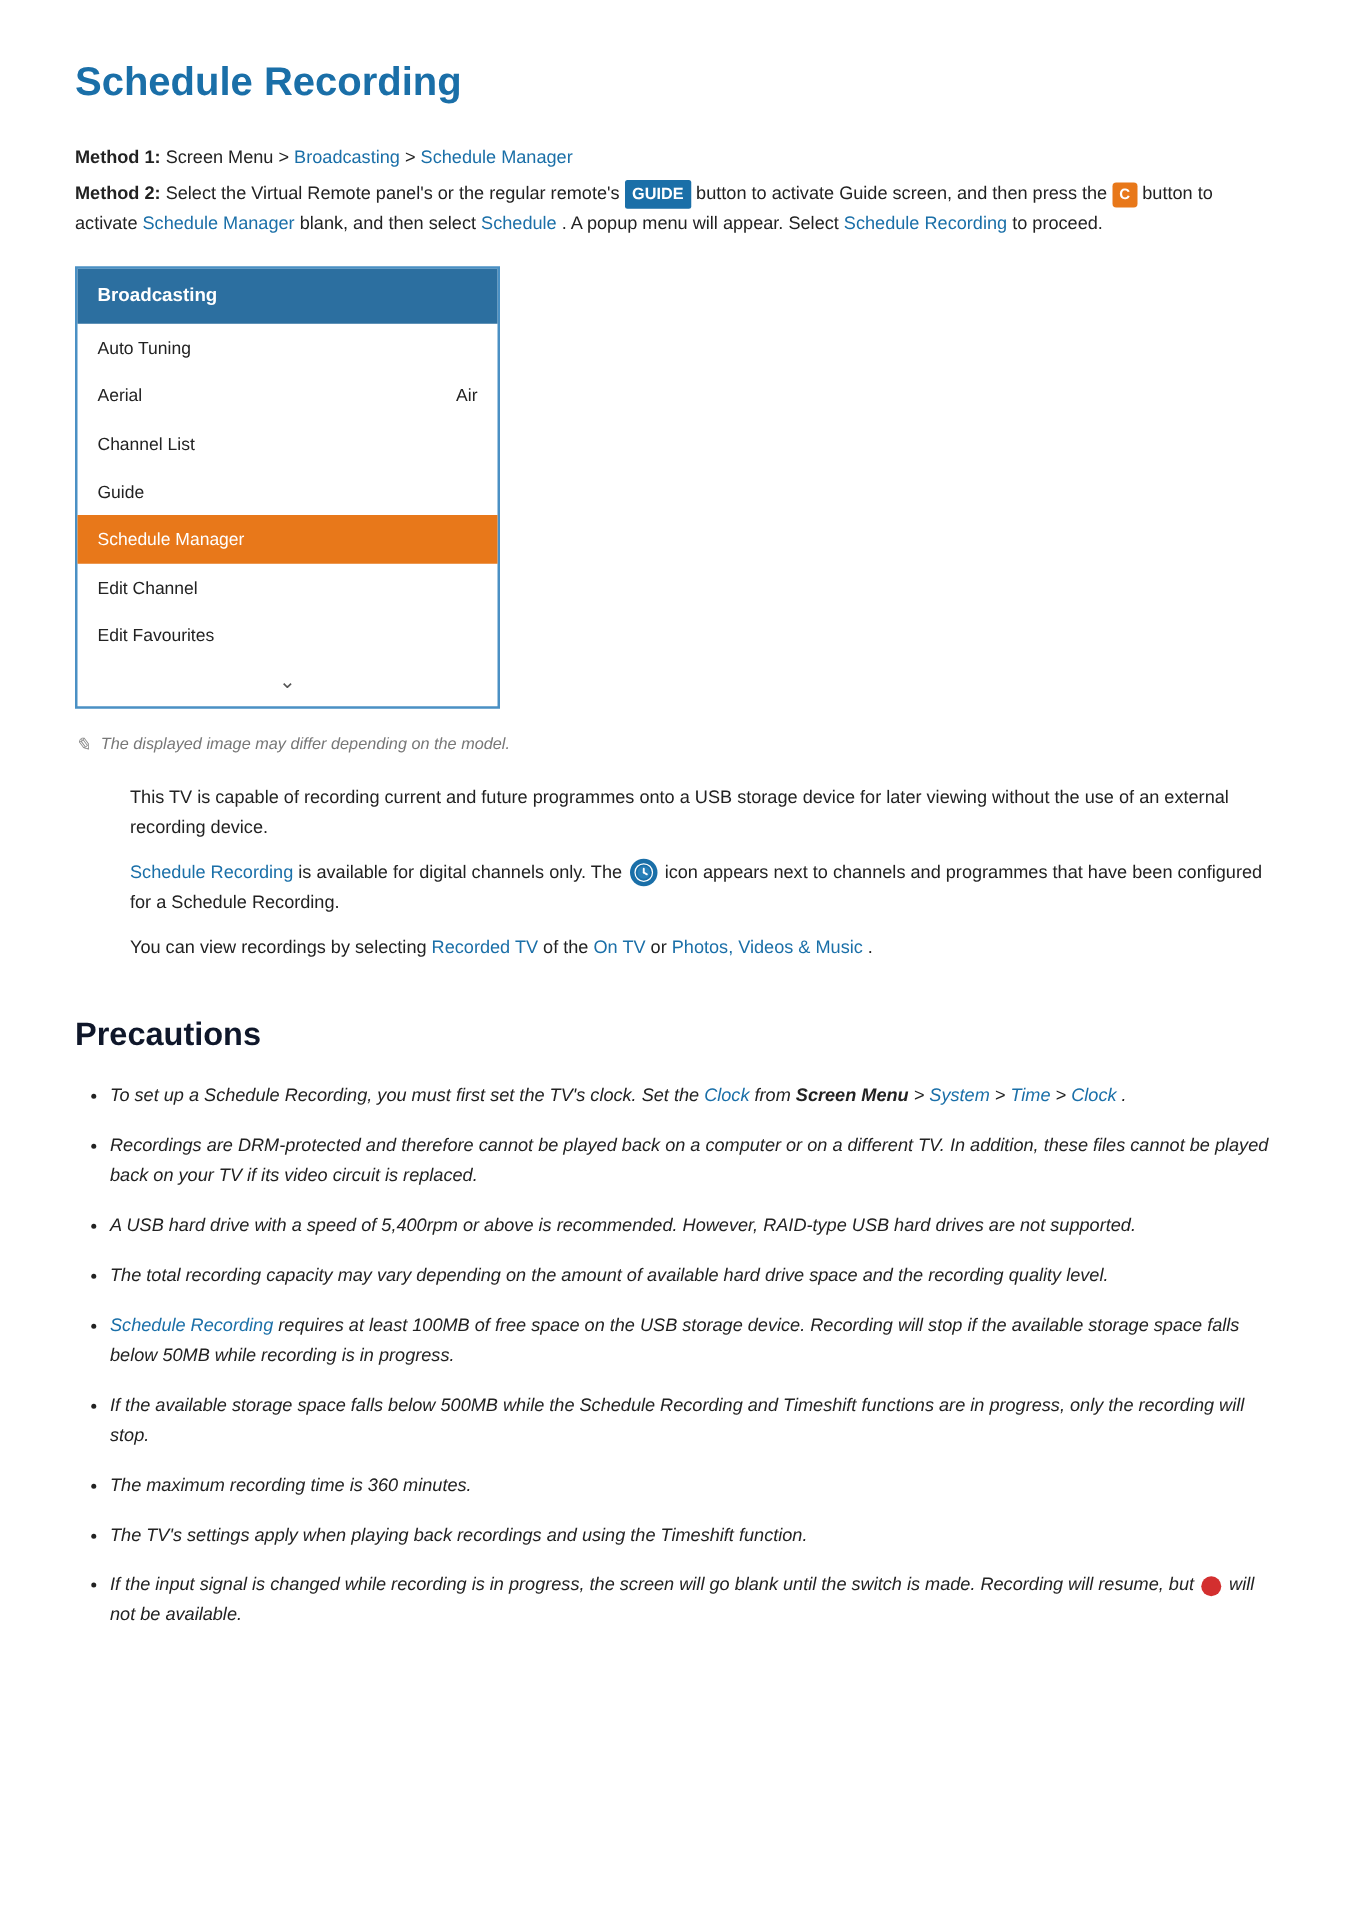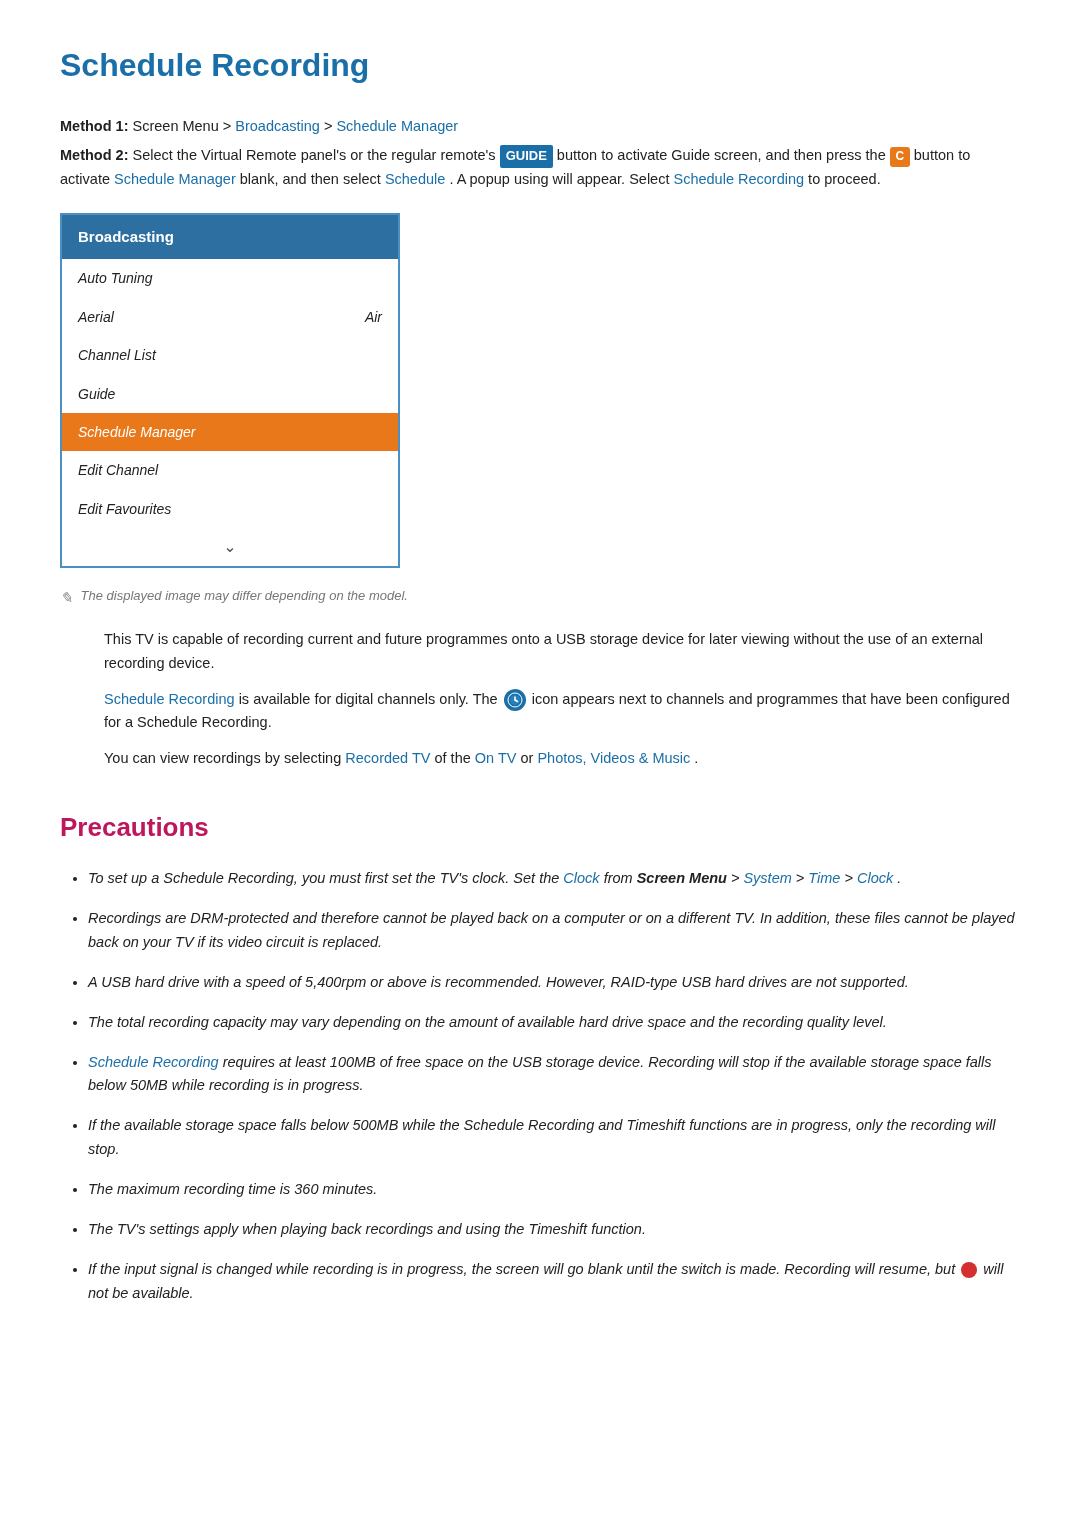--- a/index.html
+++ b/index.html
@@ -59,21 +59,20 @@
       font-weight: 600;
       padding: 10px 16px;
     }
     .menu-item {
       padding: 8px 16px;
       font-size: 14px;
       color: #222;
       display: flex;
       justify-content: space-between;
       align-items: flex-start;
-      font-style: italic;
     }
     .menu-item.highlighted {
       background: #e8781a;
       color: #fff;
     }
     .menu-footer {
       text-align: center;
       padding: 6px;
       color: #555;
       font-size: 16px;
@@ -106,21 +105,21 @@
       background: #d32f2f;
       border-radius: 50%;
       width: 16px;
       height: 16px;
       vertical-align: middle;
       margin: 0 2px;
     }
     h2.section-title {
       font-size: 26px;
       font-weight: 600;
-      color: #be185d;
+      color: #0f172a;
       margin: 36px 0 18px 0;
     }
     ul.precaution-list {
       list-style: disc;
       padding-left: 28px;
       font-style: italic;
     }
     ul.precaution-list li {
       font-size: 14.5px;
       margin-bottom: 16px;
@@ -143,21 +142,21 @@
 <div class="method-line">
   <strong>Method 2:</strong>
   <span> Select the Virtual Remote panel's or the regular remote's </span>
   <span class="guide-btn">GUIDE</span>
   <span> button to activate Guide screen, and then press the </span>
   <span class="c-btn">C</span>
   <span> button to activate </span>
   <a class="link">Schedule Manager</a>
   <span> blank, and then select </span>
   <a class="link">Schedule</a>
-  <span>. A popup using will appear. Select </span>
+  <span>. A popup menu will appear. Select </span>
   <a class="link">Schedule Recording</a>
   <span> to proceed.</span>
 </div>
 
 <div class="menu-screenshot">
   <div class="menu-header">Broadcasting</div>
   <div class="menu-item">
     <span>Auto Tuning</span>
   </div>
   <div class="menu-item">

